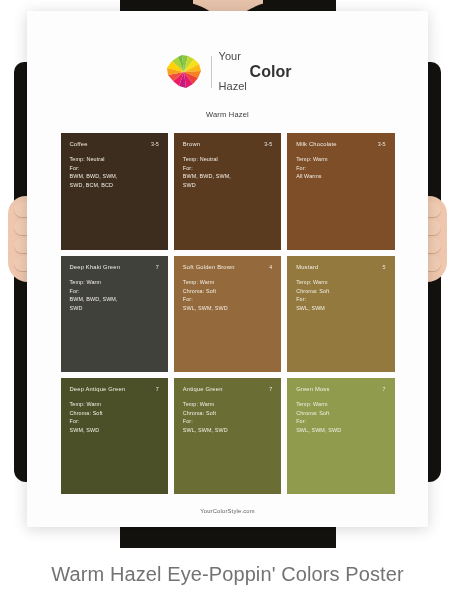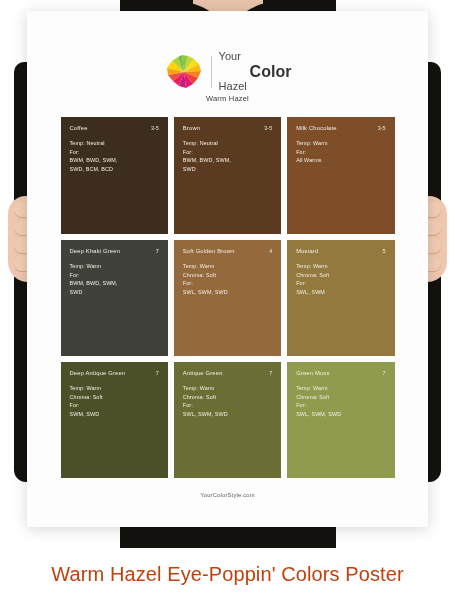--- a/index.html
+++ b/index.html
@@ -130,21 +130,21 @@
     color: #4a4a4a;
     font-size: 11px;
   }
   .logo-words .w-color {
     font-weight: bold;
     color: #333;
     font-size: 16px;
     margin-left: 31px;
   }
   .palette-title {
-    margin-top: 0;
+    margin-top: 16px;
     font-size: 7.5px;
     color: #3b3b3b;
     line-height: 1.5;
     letter-spacing: .2px;
   }
 
   
   .swatch-grid {
     margin: 13px auto 0;
     width: 334px;
@@ -198,21 +198,21 @@
     top: 548px;
     width: 455px;
     height: 52px;
     display: flex;
     align-items: center;
     justify-content: center;
     background: #ffffff;
   }
   .caption-text {
     font-size: 20px;
-    color: #c2410c;
+    color: #737373;
     letter-spacing: .1px;
   }
 </style>
 </head>
 <body>
 
 <div id="product-photo">
 
   <div class="model-torso">
     <div class="model-neck"></div>

